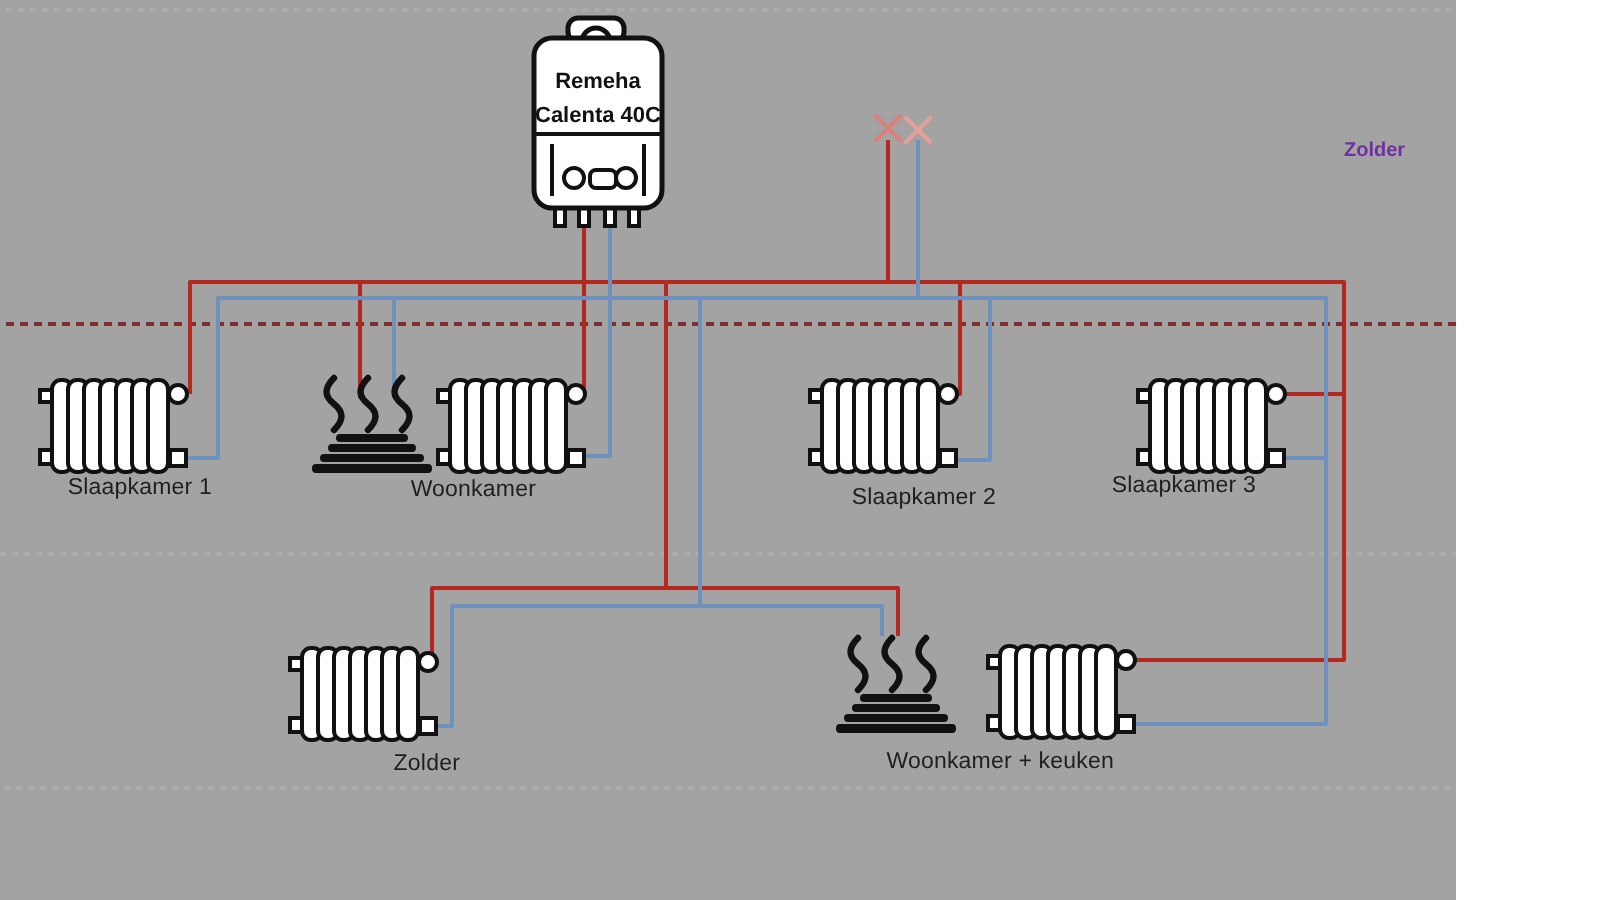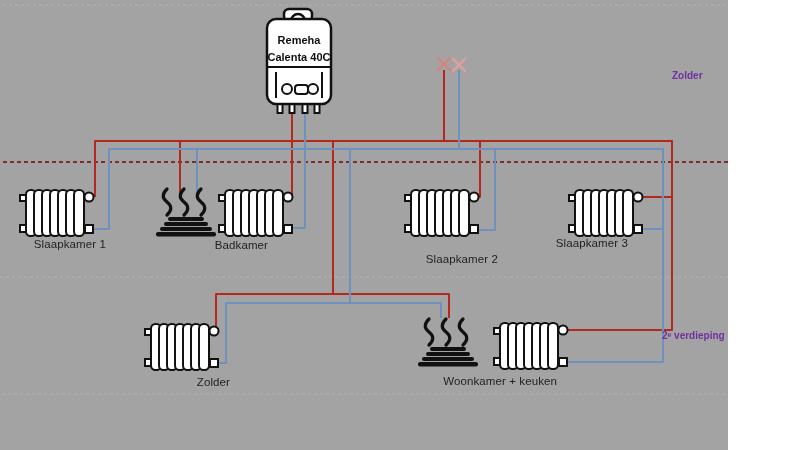--- a/index.html
+++ b/index.html
@@ -138,22 +138,21 @@
     </svg>
 
   <svg class="abs" style="left:152px;top:186px" width="68" height="52">
       <use href="#fh-shape"></use>
     </svg>
   <svg class="abs" style="left:414px;top:316px" width="68" height="52">
       <use href="#fh-shape"></use>
     </svg>
 
   <div class="room-label" style="left:6px;top:238px;width:100px">Slaapkamer 1</div>
-  <div class="room-label" style="left:168px;top:239px;width:100px">Badkamer</div>
-  <div class="room-label" style="left:398px;top:253px;width:100px">Slaapkamer 2</div>
+  <div class="room-label" style="left:168px;top:239px;width:100px">Woonkamer</div>
+  <div class="room-label" style="left:398px;top:243px;width:100px">Slaapkamer 2</div>
   <div class="room-label" style="left:528px;top:237px;width:100px">Slaapkamer 3</div>
   <div class="room-label" style="left:130px;top:376px;width:100px">Zolder</div>
   <div class="room-label" style="left:417px;top:375px;width:140px">Woonkamer + keuken</div>
 
   <div class="floor-label" style="left:672px;top:70px;width:100px">Zolder</div>
-  <div class="floor-label" style="left:662px;top:330px;width:120px">2ᵉ verdieping</div>
 
 </div>
 
 </body></html>

